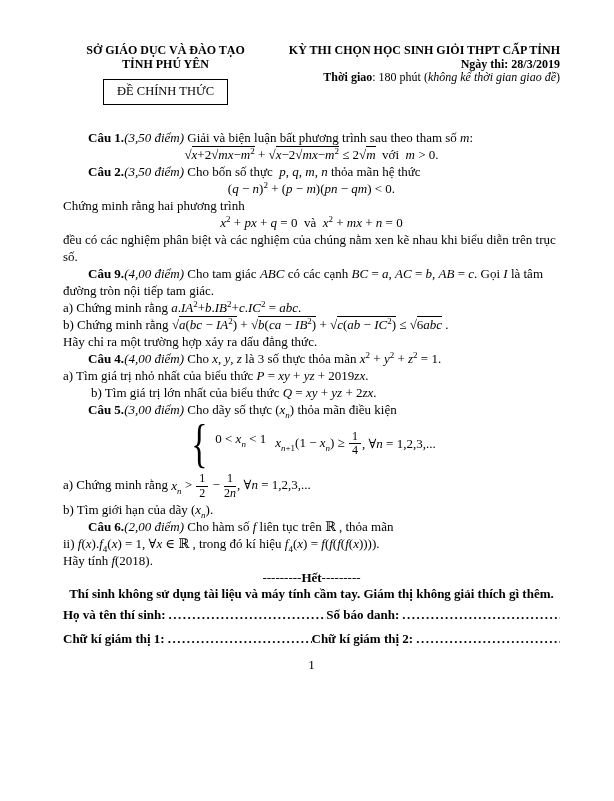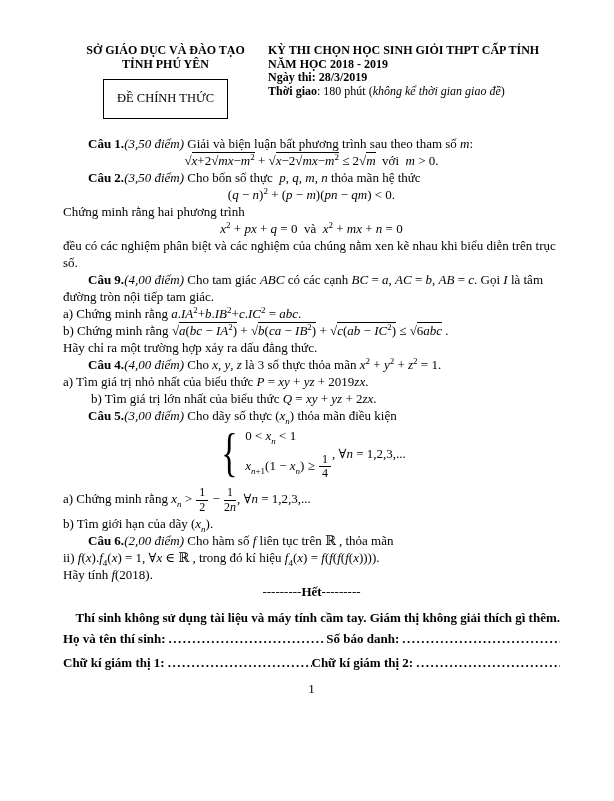--- a/index.html
+++ b/index.html
@@ -7,24 +7,24 @@
     width:614px;height:801px;overflow:hidden;color:#000;
     font-family:"Liberation Serif","DejaVu Serif",serif;
     font-size:13px;
   }
   .page{box-sizing:border-box;width:614px;height:656px;padding:44px 54px 0 63px;}
   .b{font-weight:bold;}
   .center{text-align:center;}
   
   .hdr{display:flex;line-height:13.5px;font-size:12px;}
   .hdr-left{width:205px;text-align:center;}
-  .hdr-right{flex:1;text-align:left;white-space:nowrap;}
-  .stamp{display:inline-block;border:1px solid #000;padding:12px 13px;margin-top:8px;font-size:12.5px;font-weight:normal;}
+  .hdr-right{flex:1;text-align:right;white-space:nowrap;}
+  .stamp{display:inline-block;border:1px solid #000;padding:5px 13px;margin-top:8px;font-size:12.5px;font-weight:normal;}
   
-  .content{margin-top:16px;line-height:17px;}
+  .content{margin-top:24px;line-height:17px;}
   .content p{margin:0;}
   .para{text-indent:25px;}
   .flush{text-indent:0;}
   .ind1{margin-left:27px;}
   .ind2{margin-left:55px;}
   .ind3{margin-left:40px;}
   .formula{text-align:center;}
   .gap{margin-bottom:6px;}
   .gap2{margin-bottom:8px;padding-left:28px;}
   .mt2{margin-top:2px;}
@@ -32,45 +32,44 @@
   .sq{white-space:nowrap;}
   .sq::before{content:"√";}
   .ov{border-top:1px solid #000;}
   .frac{display:inline-flex;flex-direction:column;text-align:center;vertical-align:middle;line-height:1.15;font-size:12px;padding:0 1px;}
   .frac .num{border-bottom:1px solid #000;padding:0 3px;}
   .q1f{margin:4px 0 5px;}
   .q2f{margin:1px 0 1px;}
   
   .sys{display:flex;justify-content:center;align-items:center;margin:3px 0 5px;}
   .brace{font-size:52px;font-weight:100;line-height:0.9;margin-right:3px;transform:scaleX(0.65);}
-  .sys-rows{display:flex;flex-direction:column;align-items:flex-start;gap:9px;}
+  .sys-rows{display:flex;flex-direction:row;align-items:flex-start;gap:9px;}
   .sys-side{align-self:center;}
   .end-marker{margin-top:3px;}
   
-  .note{margin-top:10px;font-weight:bold;text-align:right;font-size:13px;}
+  .note{font-weight:bold;text-align:center;font-size:13px;}
   .fill-row{display:flex;white-space:nowrap;line-height:23px;margin-top:1px;font-weight:bold;}
   .dots{flex:1 1 0;min-width:0;overflow:hidden;letter-spacing:1.5px;padding:0 3px;}
   .pageno{margin-top:7px;text-align:center;}
 </style>
 </head>
 <body>
 
 <div class="page">
 
   <div class="hdr">
     <div class="hdr-left">
       <div class="b">SỞ GIÁO DỤC VÀ ĐÀO TẠO</div>
       <div class="b">TỈNH PHÚ YÊN</div>
       <div>
         <span class="stamp">ĐỀ CHÍNH THỨC</span>
       </div>
     </div>
     <div class="hdr-right">
       <div class="b">KỲ THI CHỌN HỌC SINH GIỎI THPT CẤP TỈNH</div>
-      <div class="b">NĂM HỌC 2018 - 2019</div>
       <div class="b">Ngày thi: 28/3/2019</div>
       <div><b>Thời giao</b>: 180 phút (<i>không kể thời gian giao đề</i>)</div>
     </div>
   </div>
 
   <div class="content">
 
     <p class="para"><b>Câu 1.</b><i>(3,50 điểm)</i> Giải và biện luận bất phương trình sau theo tham số <i>m</i>:</p>
     <p class="formula q1f"><span class="sq"><span class="ov"><i>x</i>+2<span class="sq"><span class="ov"><i>mx</i>−<i>m</i><sup>2</sup></span></span></span></span> + <span class="sq"><span class="ov"><i>x</i>−2<span class="sq"><span class="ov"><i>mx</i>−<i>m</i><sup>2</sup></span></span></span></span> ≤ 2<span class="sq"><span class="ov"><i>m</i></span></span>&nbsp; với &nbsp;<i>m</i> &gt; 0.</p>
 

